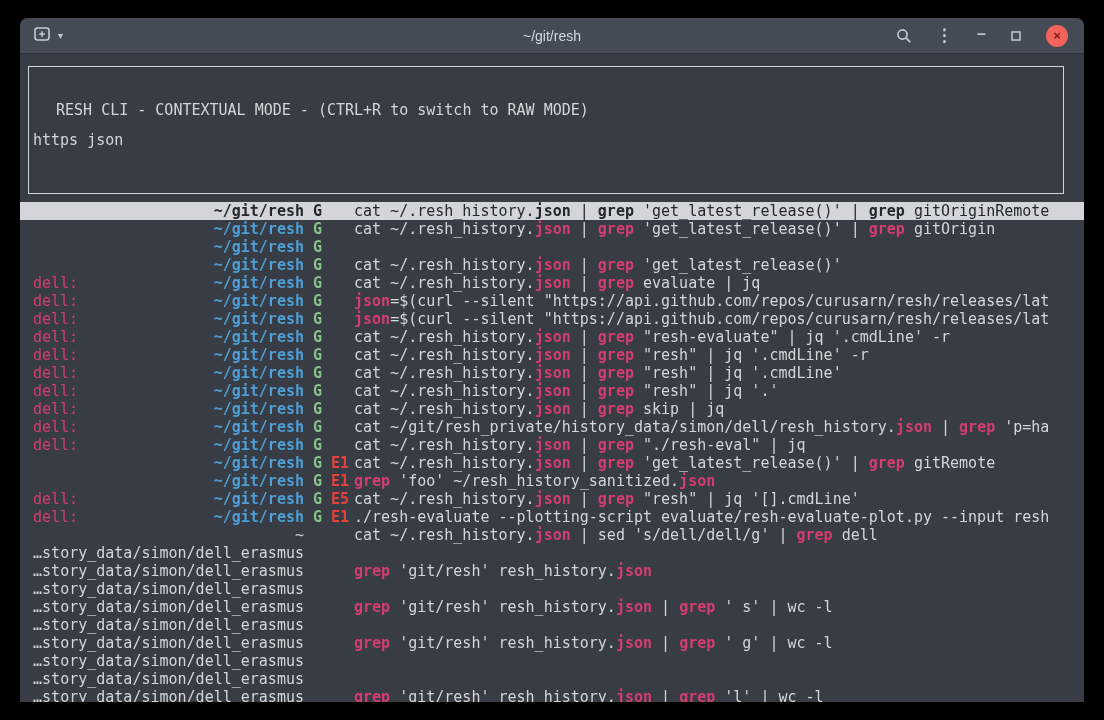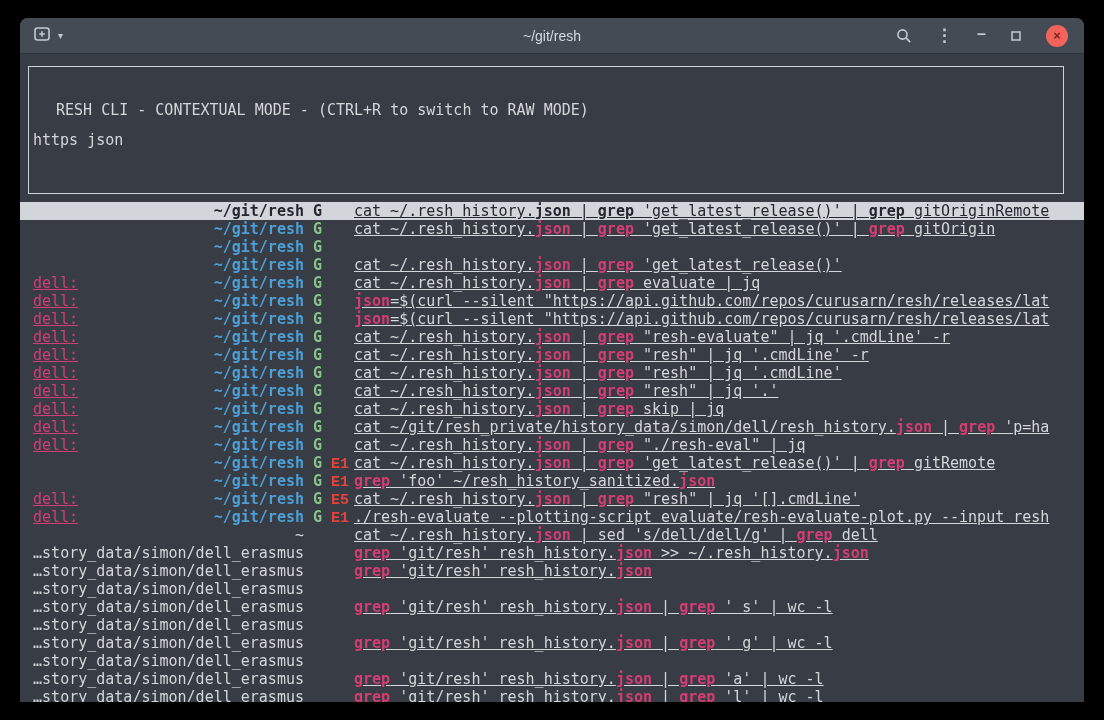--- a/index.html
+++ b/index.html
@@ -41,27 +41,27 @@
     padding:10px 4px 8px 4px; white-space:pre;
   }
   .box-title {
     position:absolute; top:-10px; left:20px; background:var(--bg,#383c44); padding:0 7px;margin-top:44px;
   }
   .query { white-space:pre; }
 
   .rows { margin-top:8px; }
   .row { display:flex; padding:0 13px; white-space:pre; height:18px; }
   .col-a { width:271px; flex:0 0 271px; display:flex; justify-content:space-between; overflow:hidden; }
-  .host { color:var(--pink,#d43d72);text-decoration:underline; }
+  .host { color:var(--pink,#d43d72); }
   .dir  { color:var(--text,#d3d7da); }
   .dir.git { color:var(--blue,#4d9fd6); font-weight:bold; }
   .col-b { width:50px; flex:0 0 50px; padding-left:9px; overflow:hidden; }
   .flag-g { color:var(--green,#87c38a); font-weight:bold; }
-  .flag-e { color:var(--red,#e5423c); font-weight:bold;font-family:Liberation Mono, monospace; }
-  .cmd { flex:1; overflow:hidden;text-decoration:underline; }
+  .flag-e { color:var(--red,#e5423c); font-weight:bold; }
+  .cmd { flex:1; overflow:hidden; }
   .hl { color:var(--pink,#d43d72); font-weight:bold; }
 
   .row.selected { background:var(--sel,#d2d6da); color:var(--seltext,#23272e); }
   .row.selected .host, .row.selected .dir, .row.selected .dir.git,
   .row.selected .flag-g, .row.selected .flag-e, .row.selected .hl, .row.selected .cmd {
     color:var(--seltext,#23272e);
   }
 </style>
 </head>
 <body>
@@ -119,25 +119,25 @@
         <div class="row"><span class="col-a"><span class="host">dell:</span><span class="dir git">~/git/resh</span></span><span class="col-b"><span class="flag-g">G</span></span><span class="cmd">cat ~/.resh_history.<span class="hl">json</span> | <span class="hl">grep</span> "resh" | jq '.cmdLine'</span></div>
         <div class="row"><span class="col-a"><span class="host">dell:</span><span class="dir git">~/git/resh</span></span><span class="col-b"><span class="flag-g">G</span></span><span class="cmd">cat ~/.resh_history.<span class="hl">json</span> | <span class="hl">grep</span> "resh" | jq '.'</span></div>
         <div class="row"><span class="col-a"><span class="host">dell:</span><span class="dir git">~/git/resh</span></span><span class="col-b"><span class="flag-g">G</span></span><span class="cmd">cat ~/.resh_history.<span class="hl">json</span> | <span class="hl">grep</span> skip | jq</span></div>
         <div class="row"><span class="col-a"><span class="host">dell:</span><span class="dir git">~/git/resh</span></span><span class="col-b"><span class="flag-g">G</span></span><span class="cmd">cat ~/git/resh_private/history_data/simon/dell/resh_history.<span class="hl">json</span> | <span class="hl">grep</span> 'p=ha</span></div>
         <div class="row"><span class="col-a"><span class="host">dell:</span><span class="dir git">~/git/resh</span></span><span class="col-b"><span class="flag-g">G</span></span><span class="cmd">cat ~/.resh_history.<span class="hl">json</span> | <span class="hl">grep</span> "./resh-eval" | jq</span></div>
         <div class="row"><span class="col-a"><span class="host"></span><span class="dir git">~/git/resh</span></span><span class="col-b"><span class="flag-g">G</span> <span class="flag-e">E1</span></span><span class="cmd">cat ~/.resh_history.<span class="hl">json</span> | <span class="hl">grep</span> 'get_latest_release()' | <span class="hl">grep</span> gitRemote</span></div>
         <div class="row"><span class="col-a"><span class="host"></span><span class="dir git">~/git/resh</span></span><span class="col-b"><span class="flag-g">G</span> <span class="flag-e">E1</span></span><span class="cmd"><span class="hl">grep</span> 'foo' ~/resh_history_sanitized.<span class="hl">json</span></span></div>
         <div class="row"><span class="col-a"><span class="host">dell:</span><span class="dir git">~/git/resh</span></span><span class="col-b"><span class="flag-g">G</span> <span class="flag-e">E5</span></span><span class="cmd">cat ~/.resh_history.<span class="hl">json</span> | <span class="hl">grep</span> "resh" | jq '[].cmdLine'</span></div>
         <div class="row"><span class="col-a"><span class="host">dell:</span><span class="dir git">~/git/resh</span></span><span class="col-b"><span class="flag-g">G</span> <span class="flag-e">E1</span></span><span class="cmd">./resh-evaluate --plotting-script evaluate/resh-evaluate-plot.py --input resh</span></div>
         <div class="row"><span class="col-a"><span class="host"></span><span class="dir">~</span></span><span class="col-b"></span><span class="cmd">cat ~/.resh_history.<span class="hl">json</span> | sed 's/dell/dell/g' | <span class="hl">grep</span> dell</span></div>
-        <div class="row"><span class="col-a"><span class="host"></span><span class="dir">…story_data/simon/dell_erasmus</span></span><span class="col-b"></span><span class="cmd"><span class="hl">grep</span> 'git/resh' resh_history.<span class="hl">json</span> &gt;&gt; ~/.resh_history.<span class="hl">json</span></span></div>
+        <div class="row"><span class="col-a"><span class="host"></span><span class="dir">…story_data/simon/dell_erasmus</span></span><span class="col-b"></span></div>
         <div class="row"><span class="col-a"><span class="host"></span><span class="dir">…story_data/simon/dell_erasmus</span></span><span class="col-b"></span><span class="cmd"><span class="hl">grep</span> 'git/resh' resh_history.<span class="hl">json</span></span></div>
         <div class="row"><span class="col-a"><span class="host"></span><span class="dir">…story_data/simon/dell_erasmus</span></span><span class="col-b"></span></div>
         <div class="row"><span class="col-a"><span class="host"></span><span class="dir">…story_data/simon/dell_erasmus</span></span><span class="col-b"></span><span class="cmd"><span class="hl">grep</span> 'git/resh' resh_history.<span class="hl">json</span> | <span class="hl">grep</span> ' s' | wc -l</span></div>
         <div class="row"><span class="col-a"><span class="host"></span><span class="dir">…story_data/simon/dell_erasmus</span></span><span class="col-b"></span></div>
         <div class="row"><span class="col-a"><span class="host"></span><span class="dir">…story_data/simon/dell_erasmus</span></span><span class="col-b"></span><span class="cmd"><span class="hl">grep</span> 'git/resh' resh_history.<span class="hl">json</span> | <span class="hl">grep</span> ' g' | wc -l</span></div>
         <div class="row"><span class="col-a"><span class="host"></span><span class="dir">…story_data/simon/dell_erasmus</span></span><span class="col-b"></span></div>
-        <div class="row"><span class="col-a"><span class="host"></span><span class="dir">…story_data/simon/dell_erasmus</span></span><span class="col-b"></span><span class="cmd"><span class="hl">grep</span> 'git/resh' resh_history.<span class="hl">json</span> | <span class="hl">grep</span> 'a' | wc -l</span></div>
+        <div class="row"><span class="col-a"><span class="host"></span><span class="dir">…story_data/simon/dell_erasmus</span></span><span class="col-b"></span></div>
         <div class="row"><span class="col-a"><span class="host"></span><span class="dir">…story_data/simon/dell_erasmus</span></span><span class="col-b"></span><span class="cmd"><span class="hl">grep</span> 'git/resh' resh_history.<span class="hl">json</span> | <span class="hl">grep</span> 'l' | wc -l</span></div>
       </div>
   </div>
 
 </div>
 
 </body></html>

